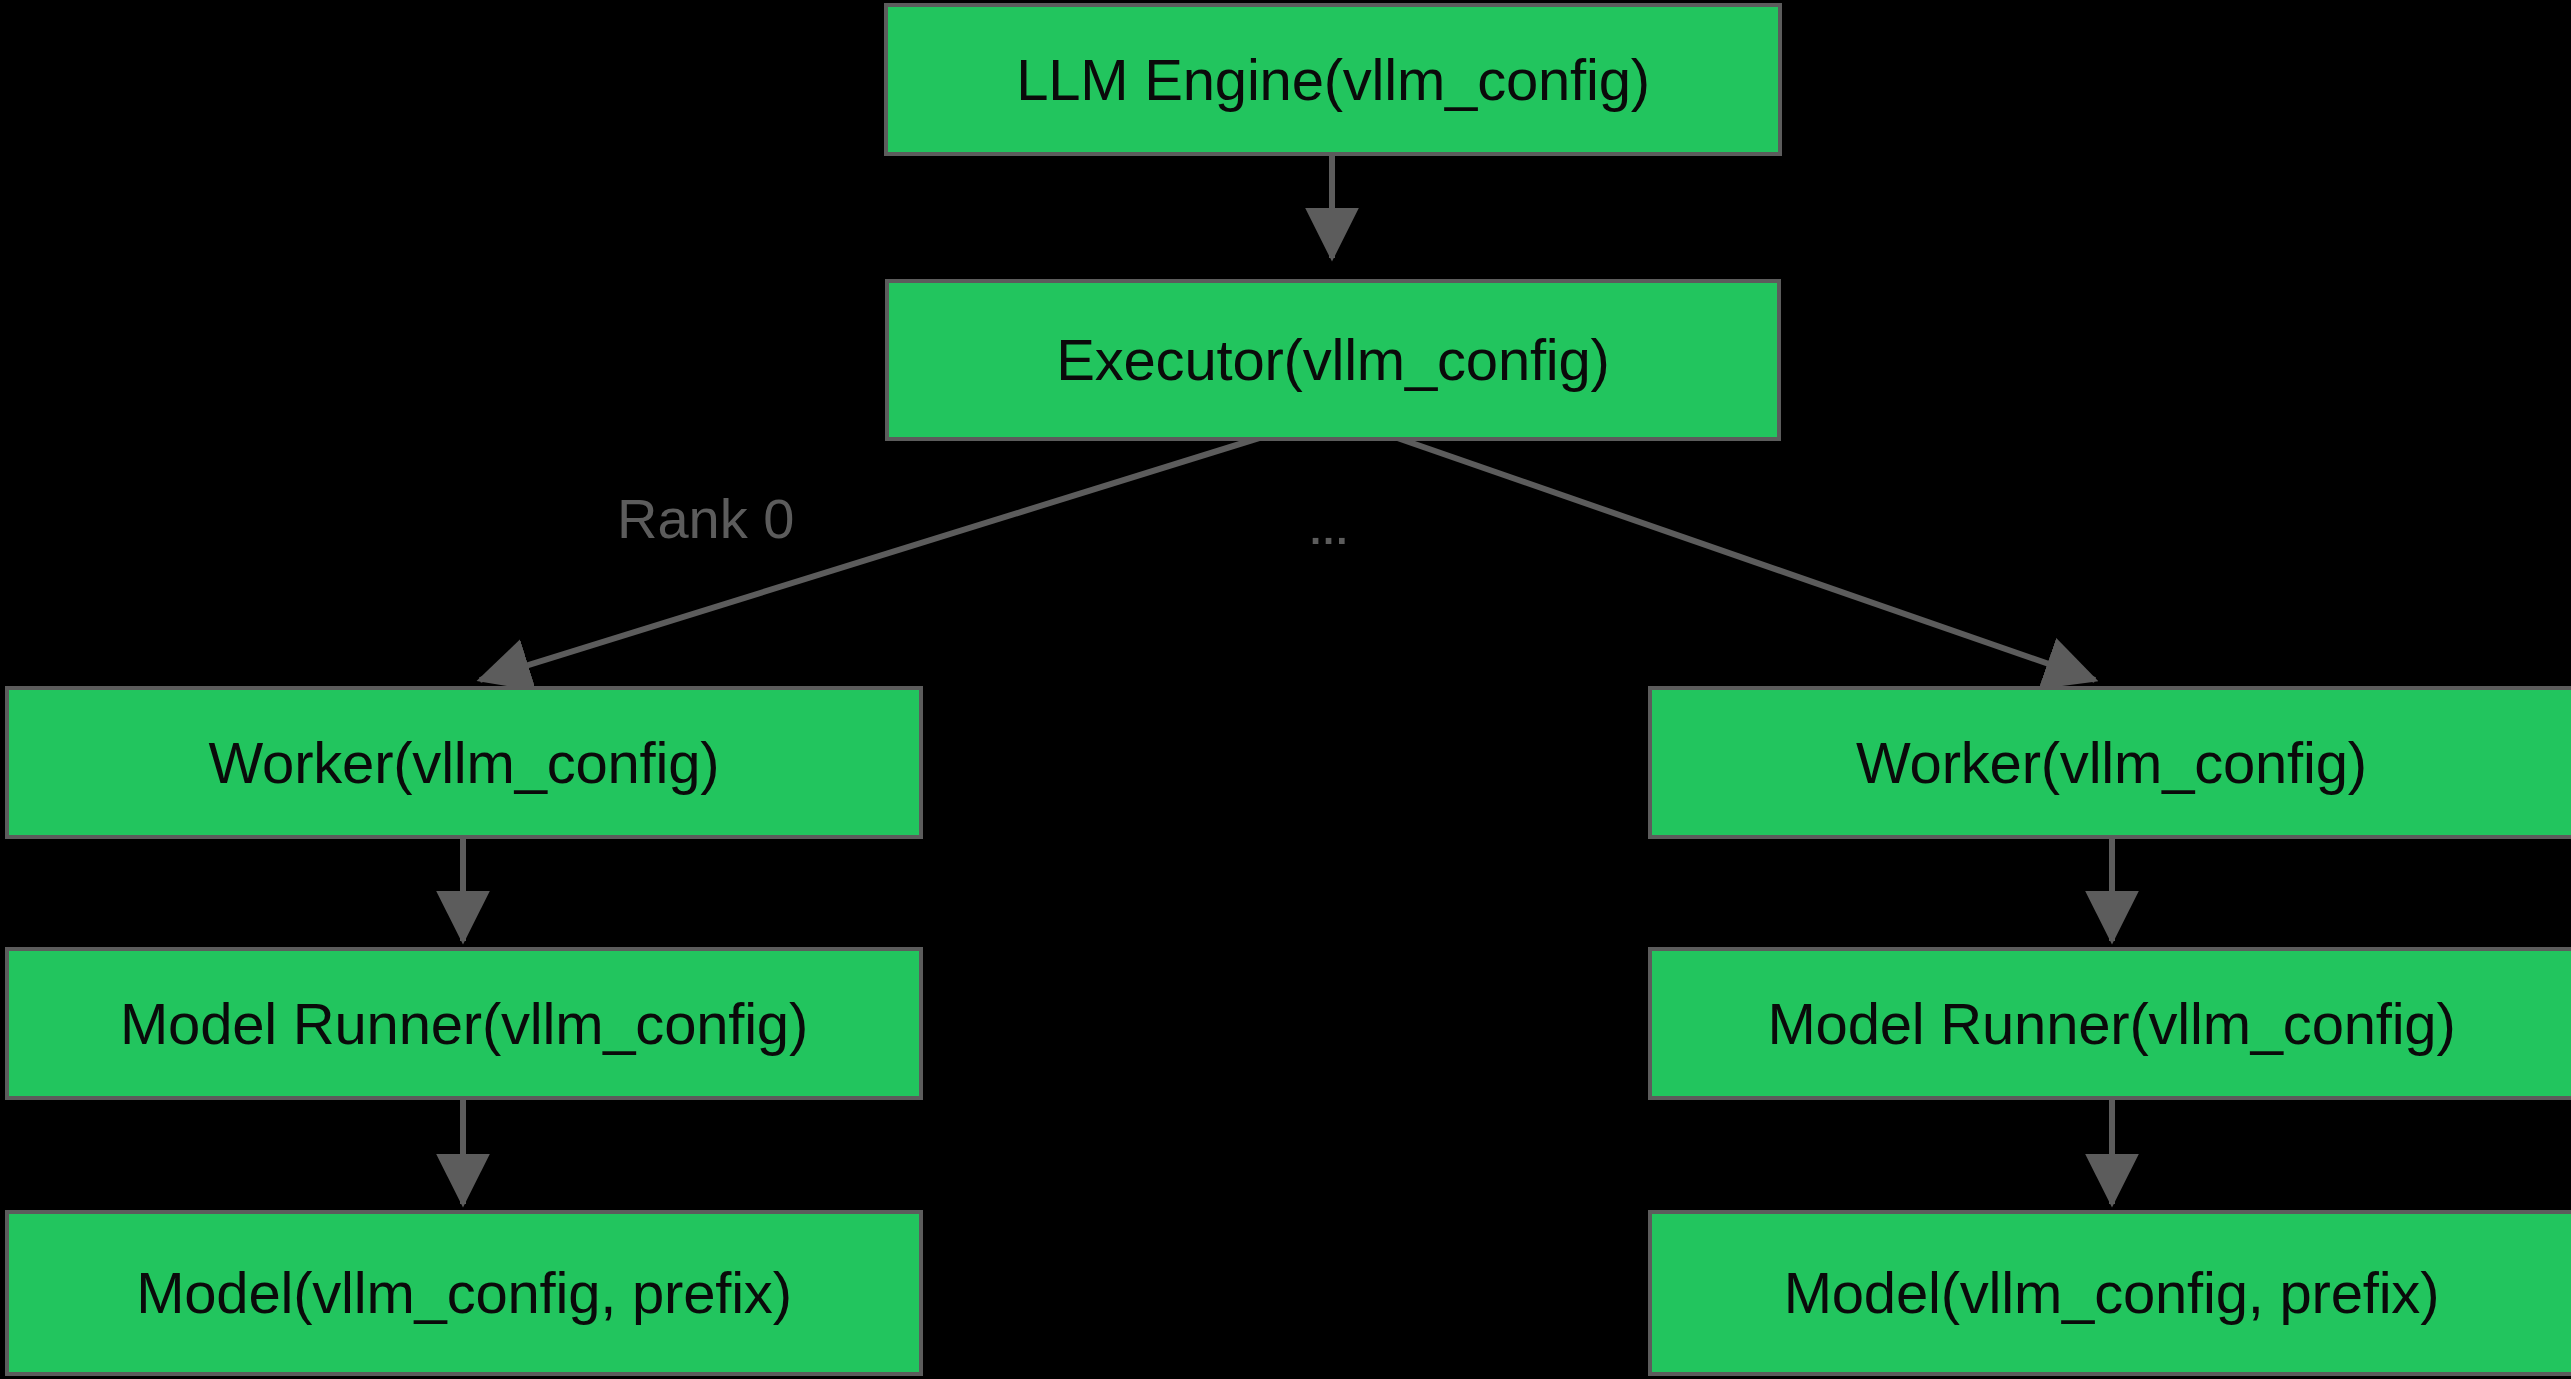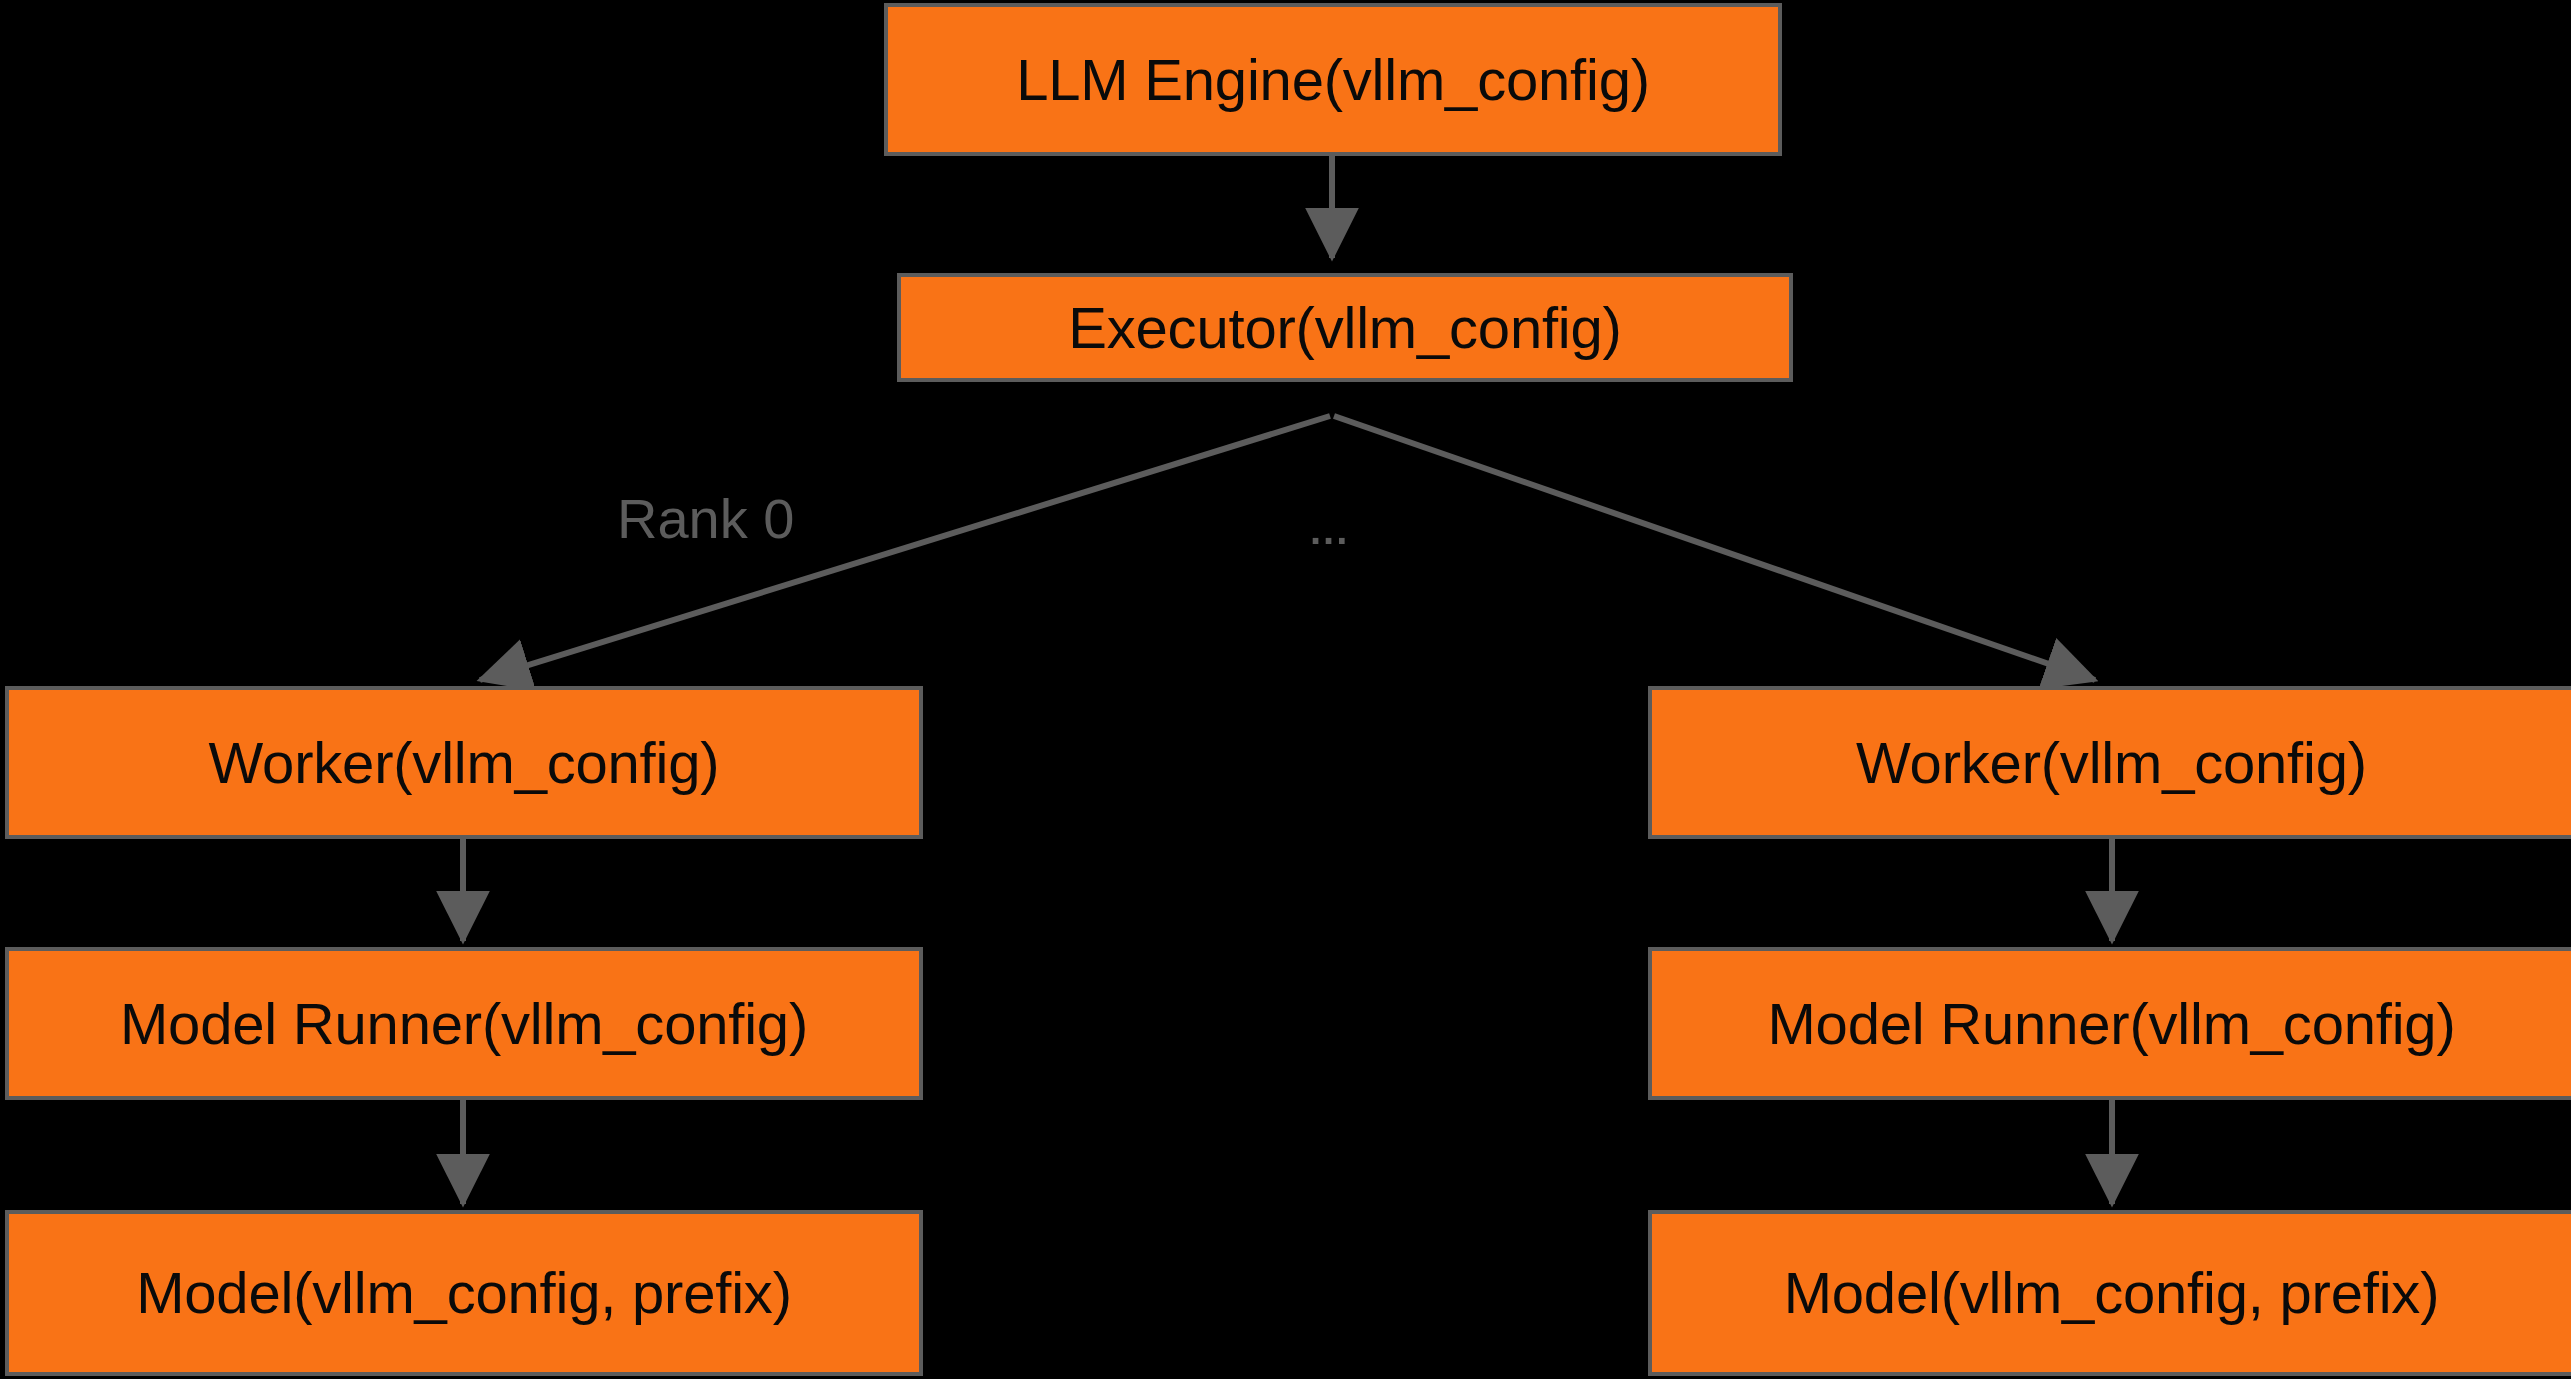--- a/index.html
+++ b/index.html
@@ -22,21 +22,21 @@
     position: absolute;
     left: 0;
     top: 0;
     width: 2571px;
     height: 1379px;
     pointer-events: none;
   }
   .node-box {
     position: absolute;
     box-sizing: border-box;
-    background: #f97316;
+    background: #22c55e;
     border: 4px solid #5c5c5c;
     display: flex;
     align-items: center;
     justify-content: center;
     text-align: center;
   }
   .node-label {
     color: #0a0a0a;
     font-family: "Liberation Sans", sans-serif;
     font-size: 58px;
@@ -58,21 +58,21 @@
     color: #5c5c5c;
     font-family: "Liberation Sans", sans-serif;
     font-size: 40px;
     font-weight: 700;
     letter-spacing: 2px;
     white-space: nowrap;
   }
 
   
   #node-llm-engine   { left: 884px;  top: 3px;    width: 898px; height: 153px; }
-  #node-executor     { left: 885px;  top: 273px;  width: 896px; height: 109px; margin-left: 12px; }
+  #node-executor     { left: 885px;  top: 279px;  width: 896px; height: 162px; }
 
   #node-worker-rank0       { left: 5px;    top: 686px;  width: 918px; height: 153px; }
   #node-model-runner-rank0 { left: 5px;    top: 947px;  width: 918px; height: 153px; }
   #node-model-rank0        { left: 5px;    top: 1210px; width: 918px; height: 166px; }
 
   #node-worker-rankn       { left: 1648px; top: 686px;  width: 927px; height: 153px; }
   #node-model-runner-rankn { left: 1648px; top: 947px;  width: 927px; height: 153px; }
   #node-model-rankn        { left: 1648px; top: 1210px; width: 927px; height: 166px; }
 
   

